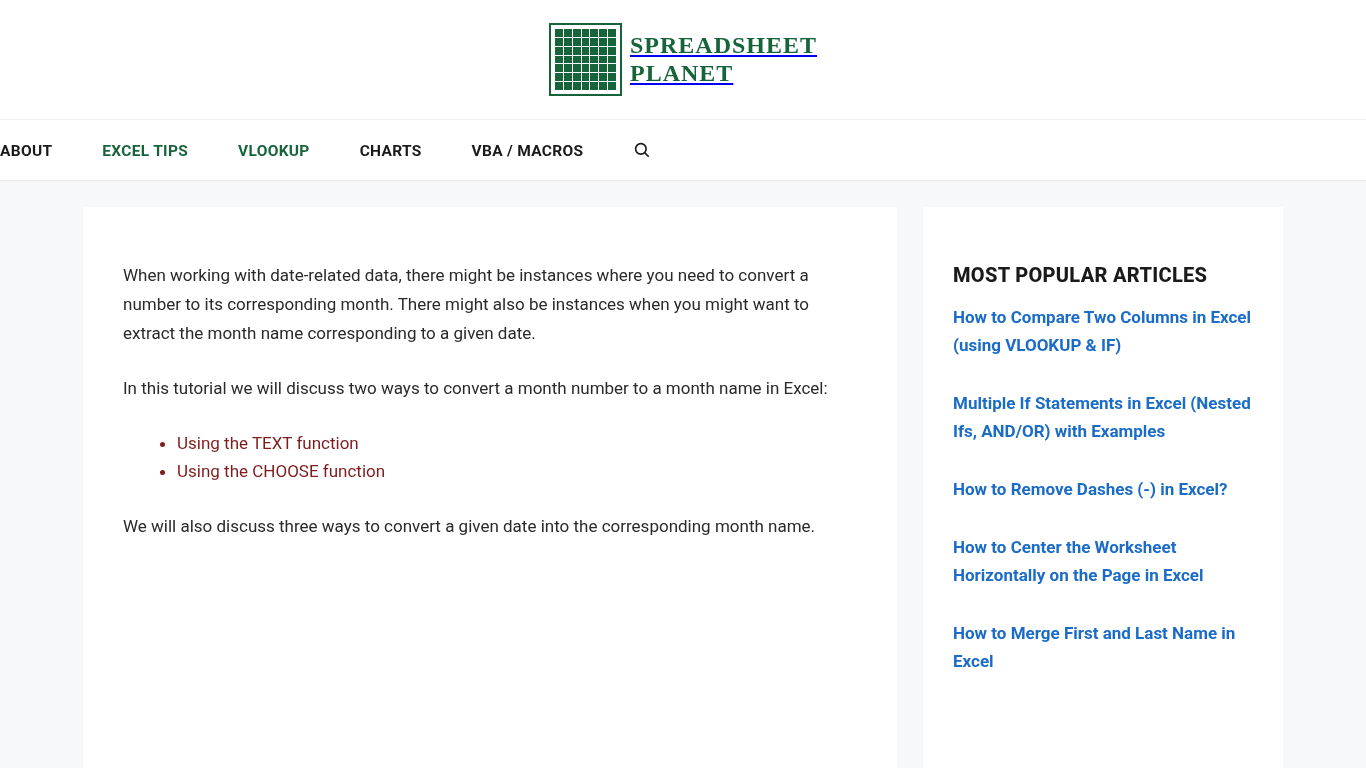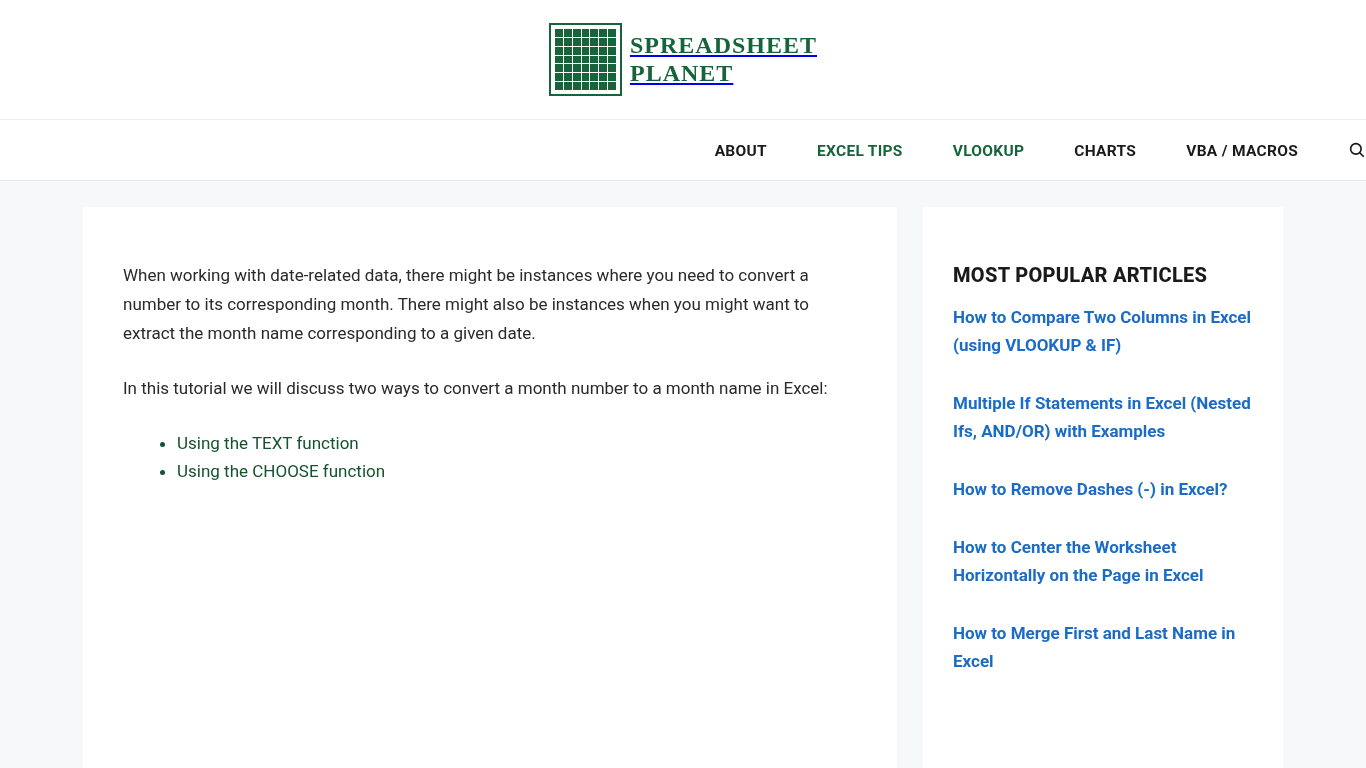--- a/index.html
+++ b/index.html
@@ -44,21 +44,21 @@
     line-height: 1.15;
     color: #17643b;
     letter-spacing: 1px;
   }
   .main-nav {
     background: #fff;
     border-bottom: 1px solid #e8e8e8;
     height: 61px;
     display: flex;
     align-items: center;
-    justify-content: flex-end;
+    justify-content: flex-start;
   }
   .nav-list {
     display: flex;
     align-items: center;
     list-style: none;
     gap: 50px;
   }
   .nav-item a {
     font-weight: 700;
     font-size: 15.5px;
@@ -114,21 +114,21 @@
   .article-body p {
     font-size: 17px;
     line-height: 1.7;
     color: #2a2a2a;
     margin-bottom: 26px;
   }
   .article-body ul {
     margin: 0 0 26px 54px;
     font-size: 17px;
     line-height: 1.7;
-    color: #14532d;
+    color: #7f1d1d;
   }
   .sidebar {
     width: 360px;
     background: #fff;
     padding: 56px 30px 40px 30px;
     min-height: 580px;
   }
   .sidebar-heading {
     font-weight: 800;
     font-size: 20px;
@@ -232,20 +232,21 @@
 <div class="page-wrap">
 
   <article class="article-card">
     <div class="article-body">
       <p>When working with date-related data, there might be instances where you need to convert a number to its corresponding month. There might also be instances when you might want to extract the month name corresponding to a given date.</p>
       <p>In this tutorial we will discuss two ways to convert a month number to a month name in Excel:</p>
       <ul>
         <li>Using the TEXT function</li>
         <li>Using the CHOOSE function</li>
       </ul>
+      <p>We will also discuss three ways to convert a given date into the corresponding month name.</p>
     </div>
   </article>
 
   <aside class="sidebar">
     <h2 class="sidebar-heading">MOST POPULAR ARTICLES</h2>
     <ul class="popular-list">
       <li><a href="#">How to Compare Two Columns in Excel (using VLOOKUP &amp; IF)</a></li>
       <li><a href="#">Multiple If Statements in Excel (Nested Ifs, AND/OR) with Examples</a></li>
       <li><a href="#">How to Remove Dashes (-) in Excel?</a></li>
       <li><a href="#">How to Center the Worksheet Horizontally on the Page in Excel</a></li>

